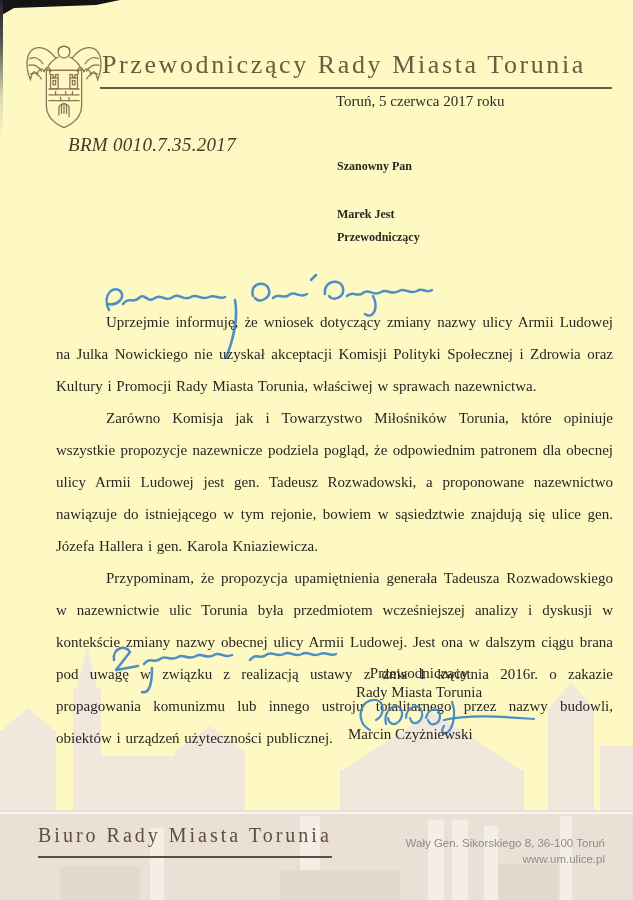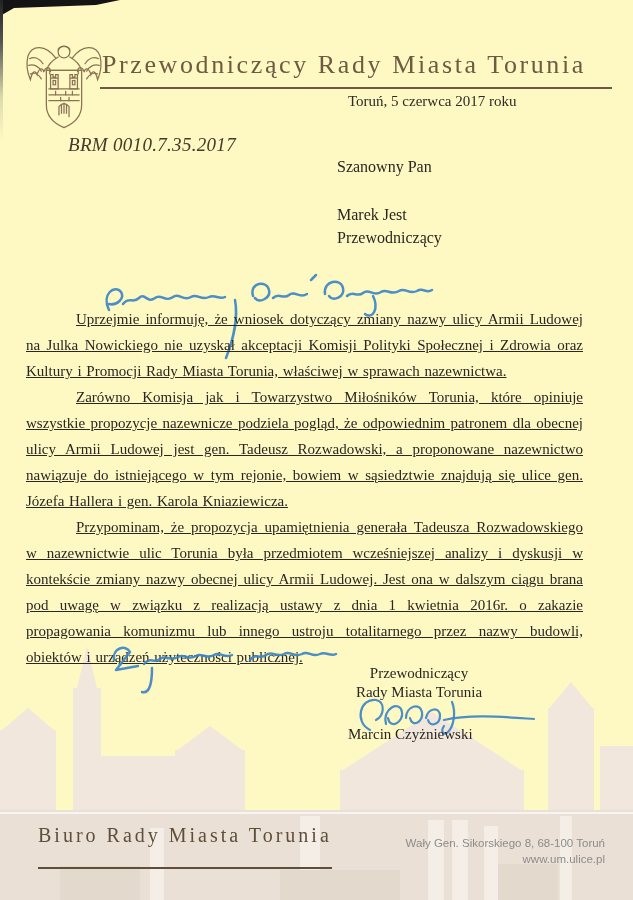--- a/index.html
+++ b/index.html
@@ -22,32 +22,32 @@
   
   .logo{ position:absolute; left:22px; top:34px; width:84px; height:104px; }
   .hdr-title{
     position:absolute; left:102px; top:50px; width:512px;
     font-size:26px; letter-spacing:2.6px; color:#6d5a41; white-space:nowrap;
   }
   .hdr-rule{
     position:absolute; left:100px; top:87px; width:512px; height:2px; background:#6d5a41;
   }
   .hdr-date{
-    position:absolute; left:336px; top:93px; font-size:15px; color:#2e2a25;margin-left:12px;
+    position:absolute; left:336px; top:93px; font-size:15px; color:#2e2a25;
   }
   .hdr-ref{
     position:absolute; left:68px; top:134px; font-size:19px; color:#47382a; letter-spacing:.3px;font-style:italic;
   }
   
-  .recipient{ position:absolute; left:337px; top:155px; font-size:16px; line-height:23px; }
+  .recipient{ position:absolute; left:337px; top:155px; font-size:12px; line-height:23px;font-weight:bold; }
   .recipient .gap{ height:25px; }
   
   .body-block{
-    position:absolute; left:26px; top:306px; width:557px;
-    font-size:15px; line-height:26px; text-align:justify;text-decoration:underline;
+    position:absolute; left:56px; top:306px; width:557px;
+    font-size:15px; line-height:32px; text-align:justify;
   }
   .body-block p{ text-indent:50px; word-spacing:1px; }
   
   .hw{ position:absolute; pointer-events:none; }
   .hw path{ fill:none; stroke:#3c86c6; stroke-width:2.5; stroke-linecap:round; stroke-linejoin:round; opacity:.92; }
   .sig path{ stroke-width:2.2; }
   
   .sign-title{
     position:absolute; left:350px; top:664px; width:138px;
     text-align:center; font-size:15px; line-height:19px;
@@ -55,21 +55,21 @@
   .sign-name{
     position:absolute; left:348px; top:726px; width:142px;
     text-align:left; font-size:15px;
   }
   
   .watermark{ position:absolute; left:0; top:630px; width:633px; height:270px; }
   
   .footer-office{
     position:absolute; left:38px; top:824px;
     font-size:20px; letter-spacing:3px; color:#5f4f3a; white-space:nowrap;
-    border-bottom:2px solid #5f4f3a; padding-bottom:20px; z-index:3;
+    border-bottom:2px solid #5f4f3a; padding-bottom:9px; z-index:3;
   }
   .footer-address{
     position:absolute; right:28px; top:836px; width:280px; text-align:right;
     font-family:"Liberation Sans", sans-serif; font-size:11.5px; line-height:15.5px;
     color:#8c8c8c; z-index:3;
   }
   .crease{
     position:absolute; left:0; top:812px; width:633px; height:2px;
     background:rgba(255,255,255,.65); z-index:2;
   }
@@ -190,17 +190,17 @@
     <path d="M58,28 C58,16 72,12 74,22 C76,32 64,38 62,28"></path>
     <path d="M78,28 C80,18 92,16 92,26 C92,34 82,38 80,30"></path>
     <path d="M96,30 C122,24 156,27 186,29"></path>
     <path d="M104,12 C108,22 106,36 100,42 C96,46 92,42 96,36"></path>
   </svg>
 
   <div class="sign-name">Marcin Czyżniewski</div>
 
   <div class="footer-office">Biuro Rady Miasta Torunia</div>
   <div class="footer-address">
-    <div>Wały Gen. Sikorskiego 8, 68-100 Toruń</div>
+    <div>Wały Gen. Sikorskiego 8, 36-100 Toruń</div>
     <div>www.um.ulice.pl</div>
   </div>
 
 </div>
 
 </body></html>

